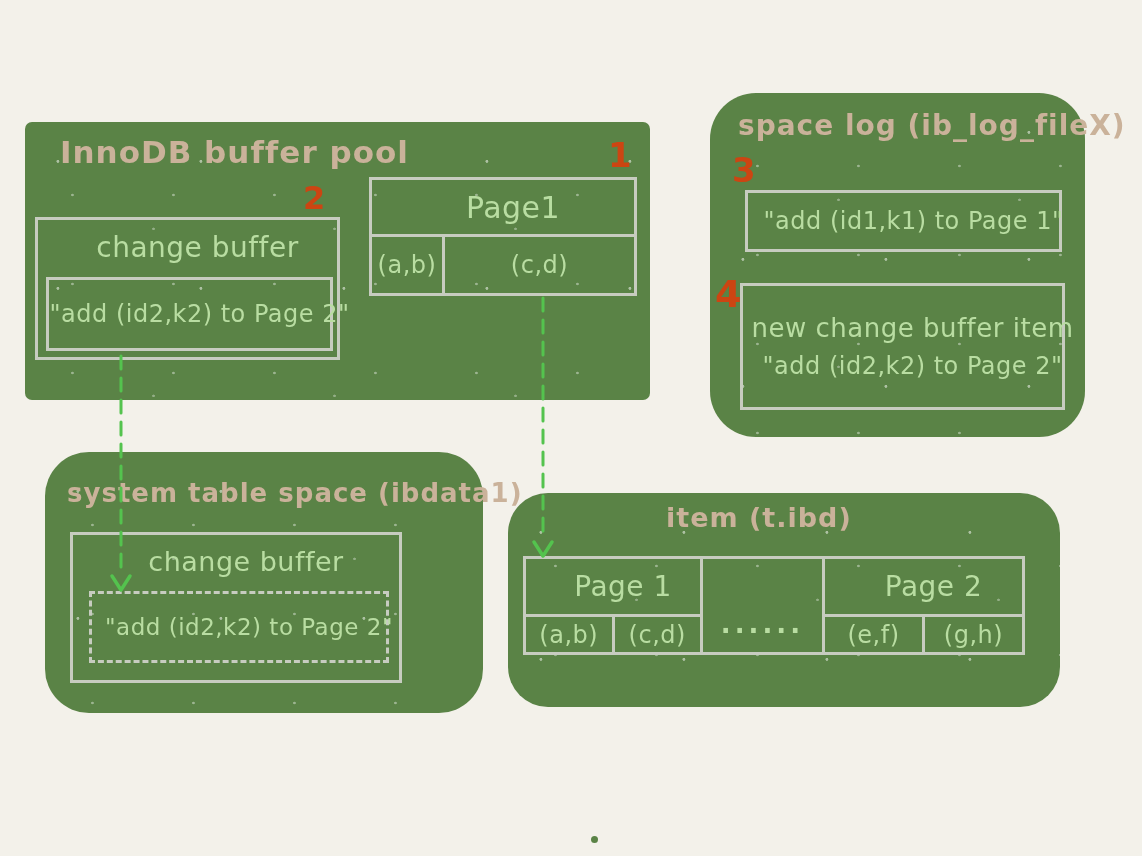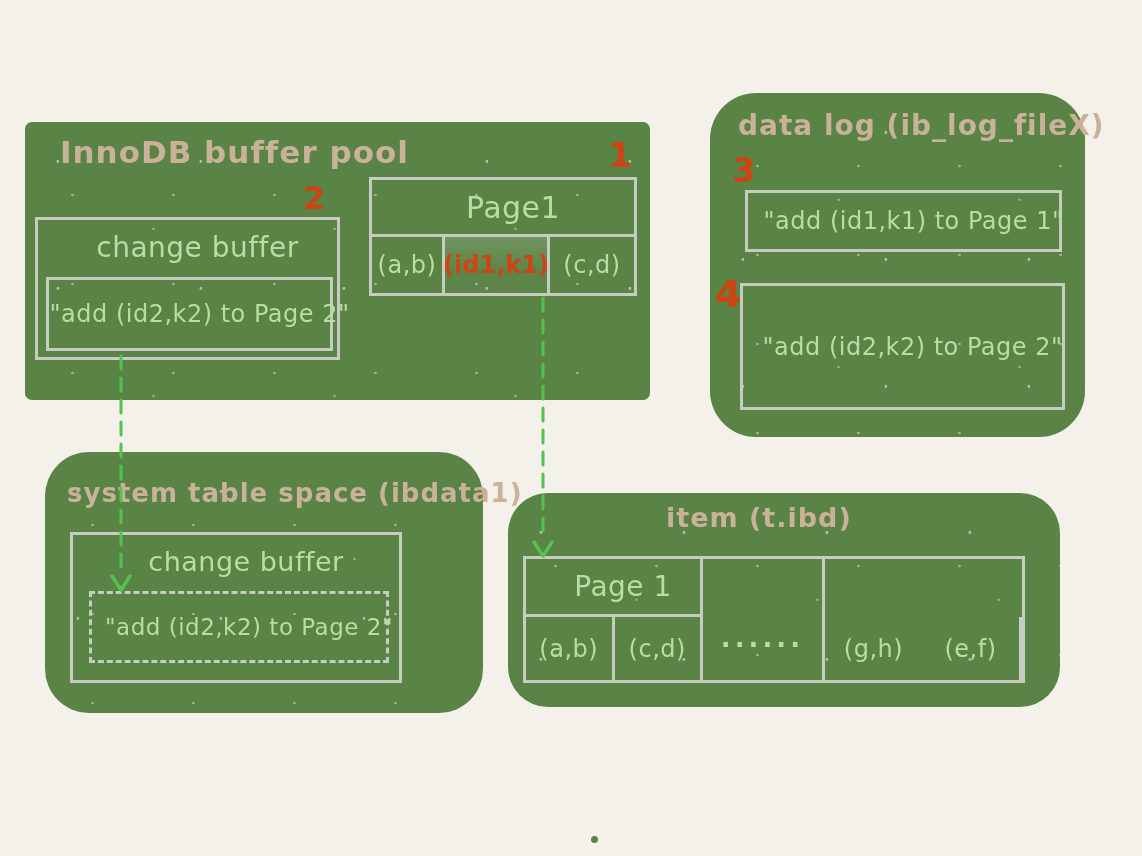--- a/index.html
+++ b/index.html
@@ -72,21 +72,21 @@
   #sys-space{left:45px;top:452px;width:438px;height:261px;border-radius:44px;}
   #sts-title{left:22px;top:26px;font-size:26px;}
   #sts-box{left:25px;top:80px;width:332px;height:151px;}
   #sts-cb-title{position:absolute;left:0;right:0;top:0;height:52px;font-size:27px;}
   #sts-dashed{position:absolute;left:16px;top:56px;width:300px;height:72px;
     border:3px dashed var(--box-border,#c7ccc0);box-sizing:border-box;font-size:23px;white-space:nowrap;}
 
   
   #data-file{left:508px;top:493px;width:552px;height:214px;border-radius:40px;}
   #df-title{left:158px;top:9px;font-size:27px;}
-  #df-table{left:15px;top:63px;width:502px;height:127px;display:flex;}
+  #df-table{left:15px;top:63px;width:502px;height:99px;display:flex;}
   .df-col{height:100%;box-sizing:border-box;position:relative;}
   .df-col.b{border-right:3px solid var(--box-border,#c7ccc0);}
   #df-col-p1{width:177px;}
   #df-col-mid{width:122px;}
   #df-col-p2{flex:1;}
   .df-header{position:absolute;left:0;right:0;top:0;height:55px;border-bottom:3px solid var(--box-border,#c7ccc0);font-size:28px;}
   .df-cells{position:absolute;left:0;right:0;top:58px;bottom:0;display:flex;}
   .df-cell{flex:1;height:100%;box-sizing:border-box;display:flex;align-items:center;justify-content:center;font-size:24px;white-space:nowrap;}
   .df-cell.b{border-right:3px solid var(--box-border,#c7ccc0);}
   #df-ellipsis{position:absolute;left:0;right:0;top:36px;bottom:0;display:flex;align-items:center;justify-content:center;
@@ -113,36 +113,36 @@
       <div class="center ink" id="cb-title">change buffer</div>
       <div class="wirebox center ink" id="cb-inner">"add (id2,k2) to Page 2"</div>
     </div>
 
     <div class="step-num" id="bp-step1">1</div>
 
     <div class="wirebox" id="page1-box">
       <div class="center ink" id="page1-header">Page1</div>
       <div id="page1-cells">
         <div class="p1cell b ink" style="width:73px">(a,b)</div>
-        <div class="p1cell b hl hot-text" style="width:105px">(id1,k1)</div>
         <div class="p1cell ink" style="flex:1">(c,d)</div>
       </div>
     </div>
   </section>
 
   <section class="gbox" id="redo-log">
-    <div class="panel-title" id="rl-title">data log (ib_log_fileX)</div>
+    <div class="panel-title" id="rl-title">space log (ib_log_fileX)</div>
 
     <div class="step-num" id="rl-step3">3</div>
 
     <div class="wirebox center ink" id="rl-entry1">"add (id1,k1) to Page 1"</div>
 
     <div class="step-num" id="rl-step4">4</div>
 
     <div class="wirebox center" id="rl-entry2">
+      <div class="l1 ink">new change buffer item</div>
       <div class="l2 ink">"add (id2,k2) to Page 2"</div>
     </div>
   </section>
 
   <section class="gbox" id="sys-space">
     <div class="panel-title" id="sts-title">system table space (ibdata1)</div>
 
     <div class="wirebox" id="sts-box">
       <div class="center ink" id="sts-cb-title">change buffer</div>
       <div class="center ink" id="sts-dashed">"add (id2,k2) to Page 2"</div>
@@ -157,23 +157,24 @@
         <div class="df-header center ink">Page 1</div>
         <div class="df-cells">
           <div class="df-cell b ink">(a,b)</div>
           <div class="df-cell ink">(c,d)</div>
         </div>
       </div>
       <div class="df-col b" id="df-col-mid">
         <div class="ink" id="df-ellipsis">......</div>
       </div>
       <div class="df-col" id="df-col-p2">
+        <div class="df-header center ink">Page 2</div>
         <div class="df-cells">
+          <div class="df-cell b ink">(e,f)</div>
           <div class="df-cell ink">(g,h)</div>
-          <div class="df-cell b ink">(e,f)</div>
         </div>
       </div>
     </div>
   </section>
 
   <svg id="arrows" viewBox="0 0 1142 856">
     <g>
       <line class="arrow-line" x1="121" y1="356" x2="121" y2="574"></line>
       <polyline class="arrow-head" points="112,576 121,590 130,576"></polyline>
     </g>

